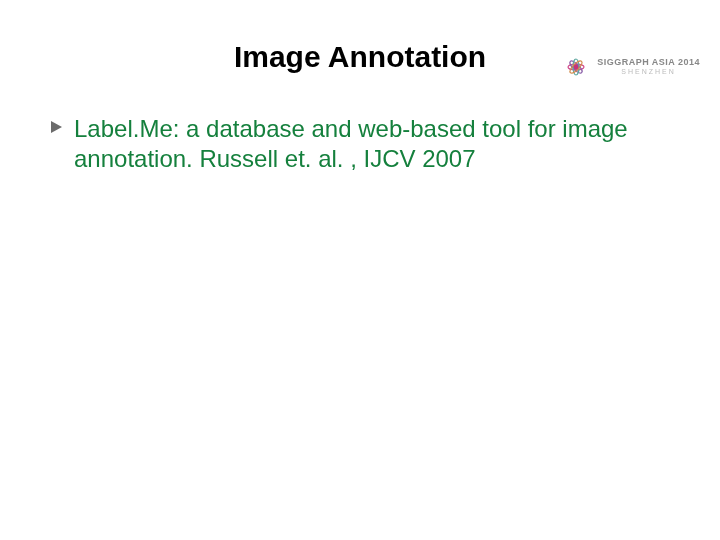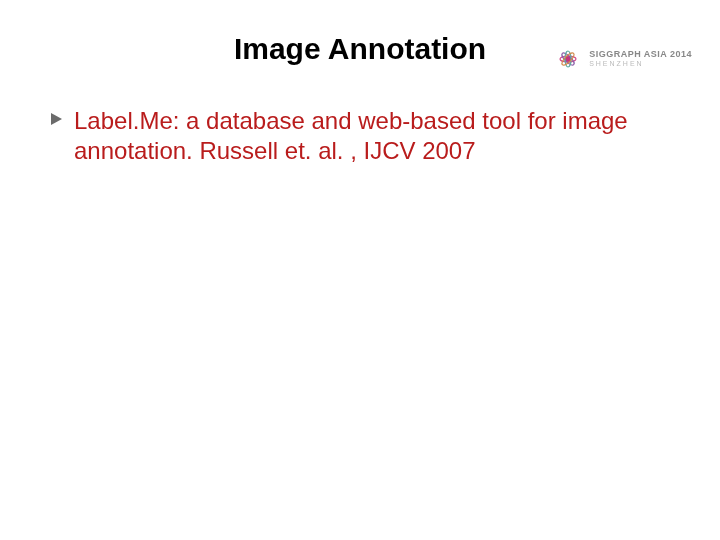--- a/index.html
+++ b/index.html
@@ -1,27 +1,27 @@
 <!DOCTYPE html>
 <html><head>
 <meta charset="utf-8">
 <style>
   * { margin: 0; padding: 0; box-sizing: border-box; }
   html, body { width: 720px; height: 540px; font-family: Arial, Helvetica, sans-serif; background: #fff; overflow: hidden; }
   .slide { position: relative; width: 720px; height: 540px; }
-  .logo { position: absolute; top: 12px; right: 28px; display: flex; align-items: center; gap: 6px; }
+  .logo { position: absolute; top: 12px; right: 20px; display: flex; align-items: center; gap: 6px; text-align: center; }
   .logo-mark svg { display: block; }
   .logo-text { font-size: 9px; font-weight: 700; letter-spacing: 0.5px; color: #888; line-height: 1.1; }
   .logo-text .sub { font-size: 7px; font-weight: 400; color: #bbb; letter-spacing: 2px; }
-  .title { text-align: center; font-size: 30px; font-weight: 700; color: #000; margin-top: 32px; }
+  .title { text-align: center; font-size: 30px; font-weight: 700; color: #000; margin-top: 40px; }
   .content { margin: 40px 50px 0 50px; }
   .bullet { display: flex; align-items: flex-start; margin-bottom: 36px; }
   .arrow { flex: 0 0 auto; margin-top: 6px; margin-right: 10px; }
   .arrow svg { display: block; }
-  .bullet-text { font-size: 24px; color: #b91c1c; line-height: 1.25; }
+  .bullet-text { font-size: 24px; color: #15803d; line-height: 1.25; }
 </style>
 </head>
 <body>
 
 <div class="slide">
 
   <div class="logo">
     <span class="logo-mark">
       <svg width="30" height="30" viewBox="0 0 30 30">
         <g transform="translate(15,15)">

